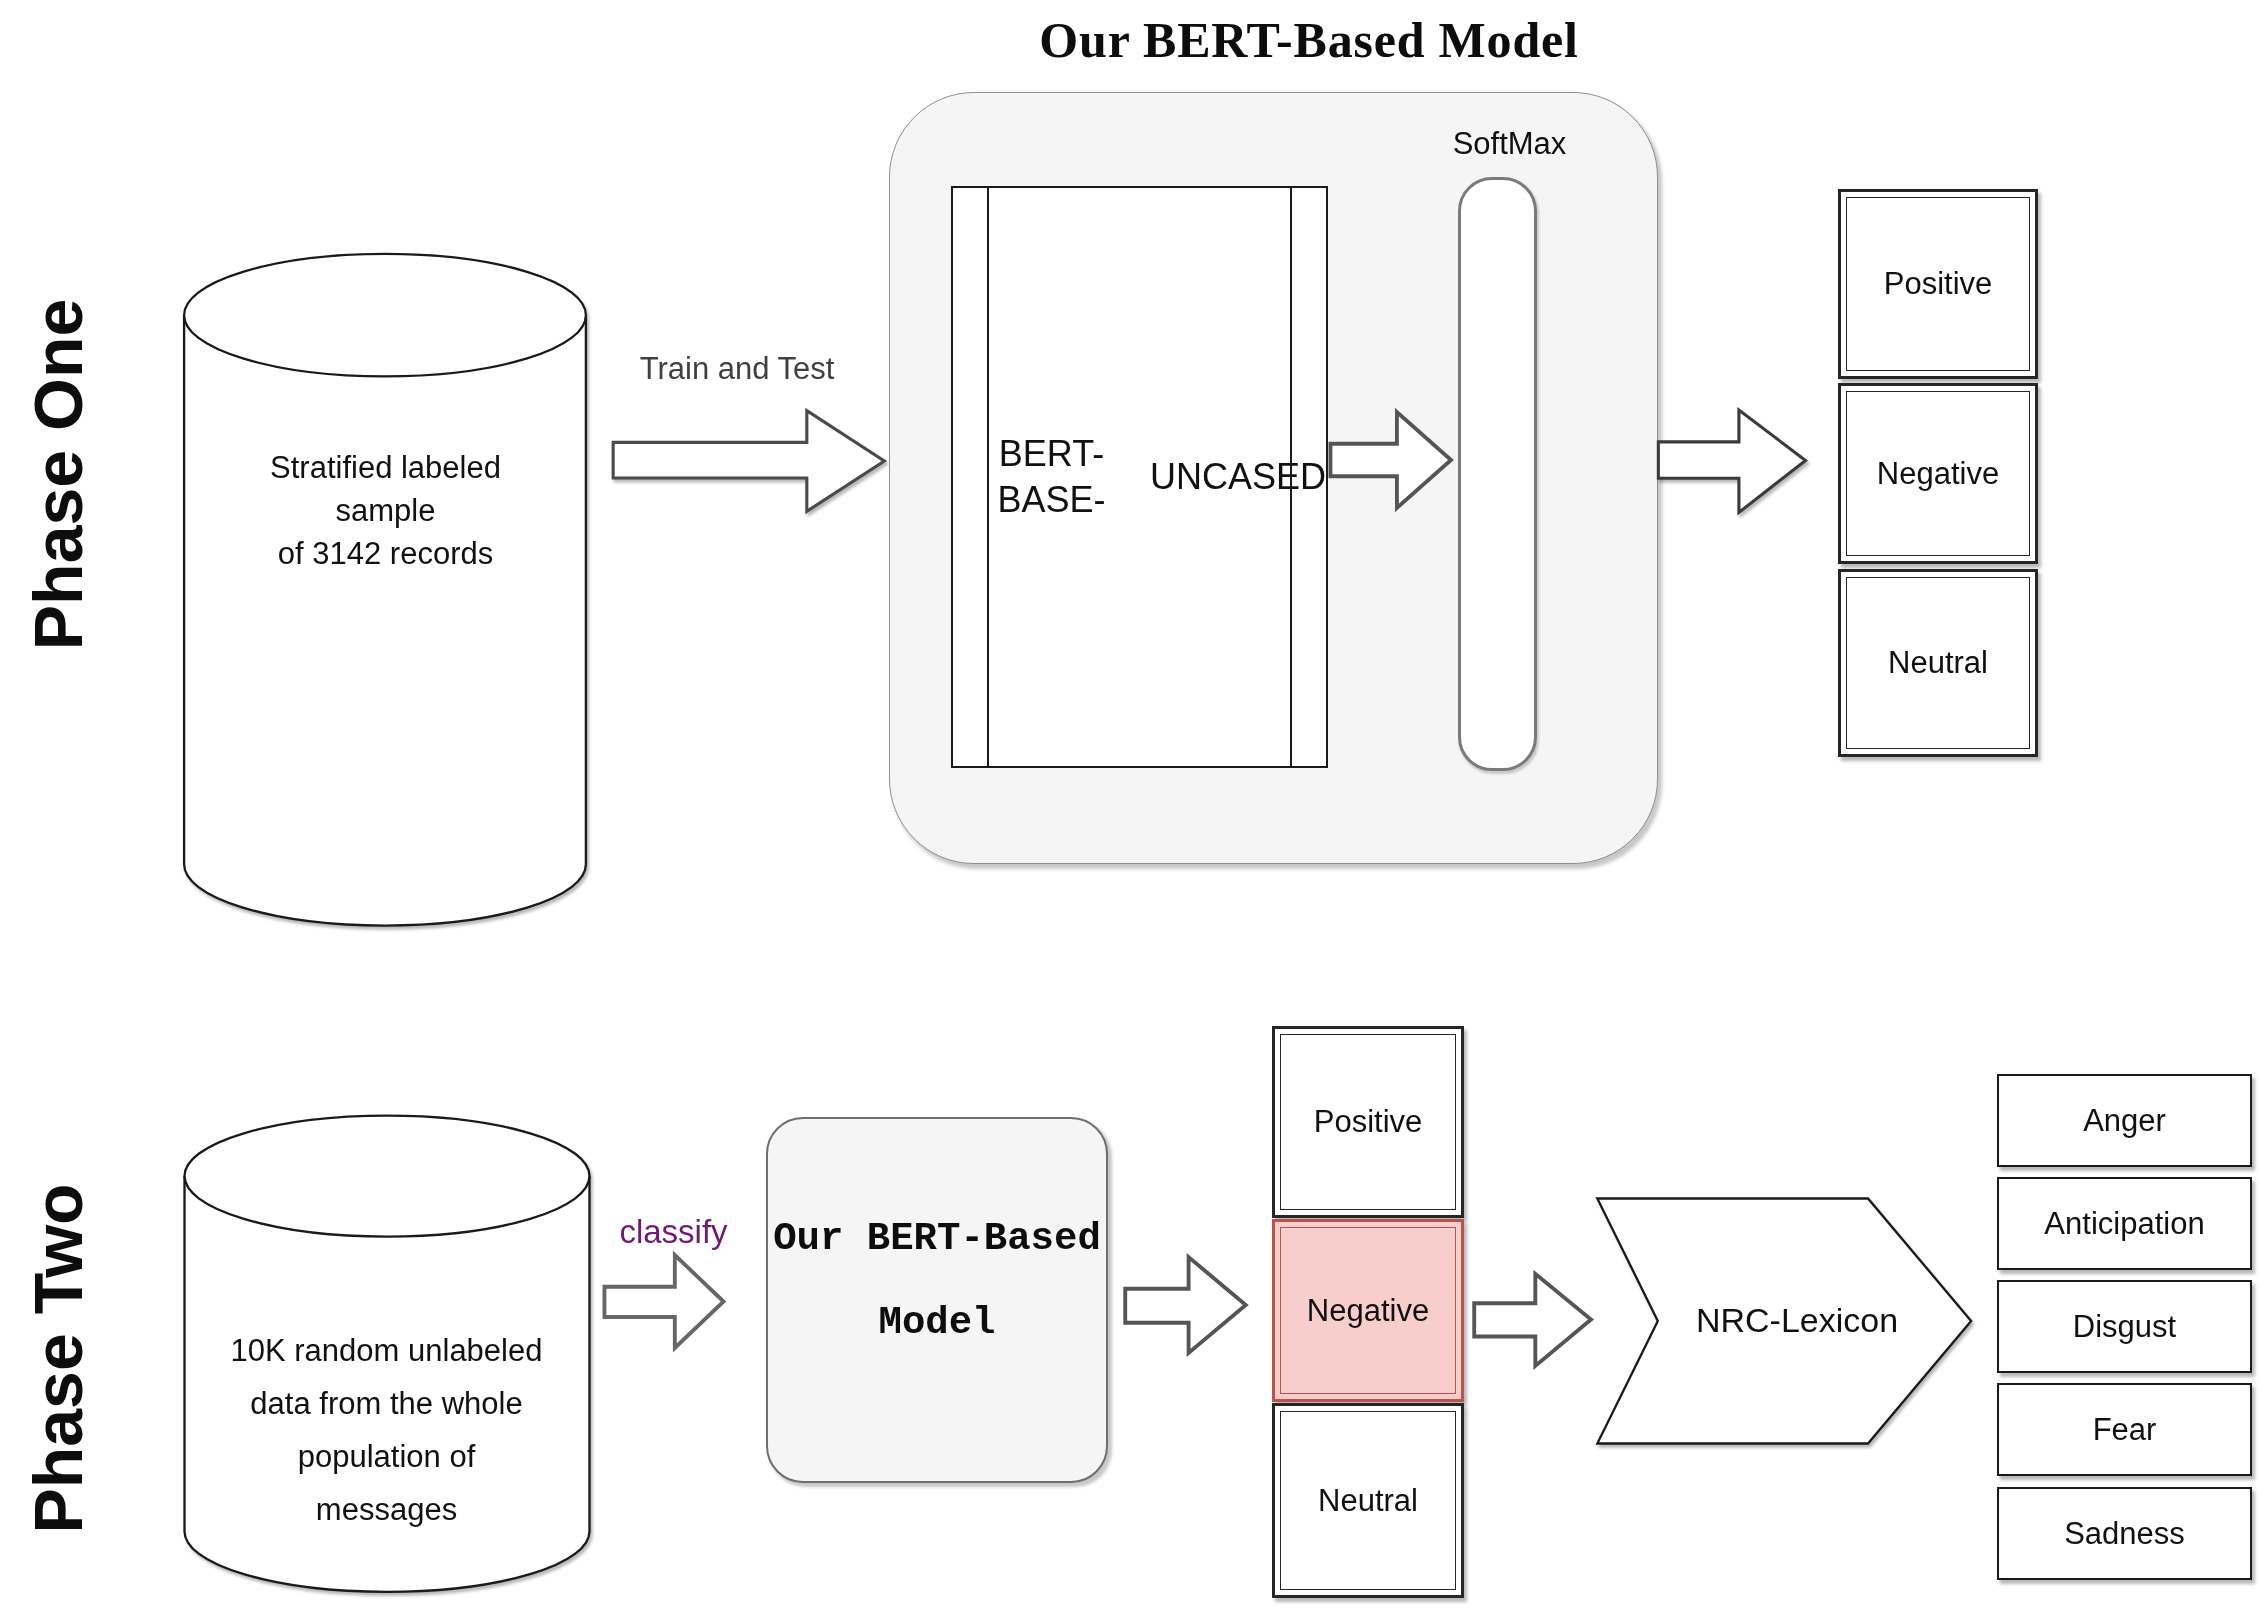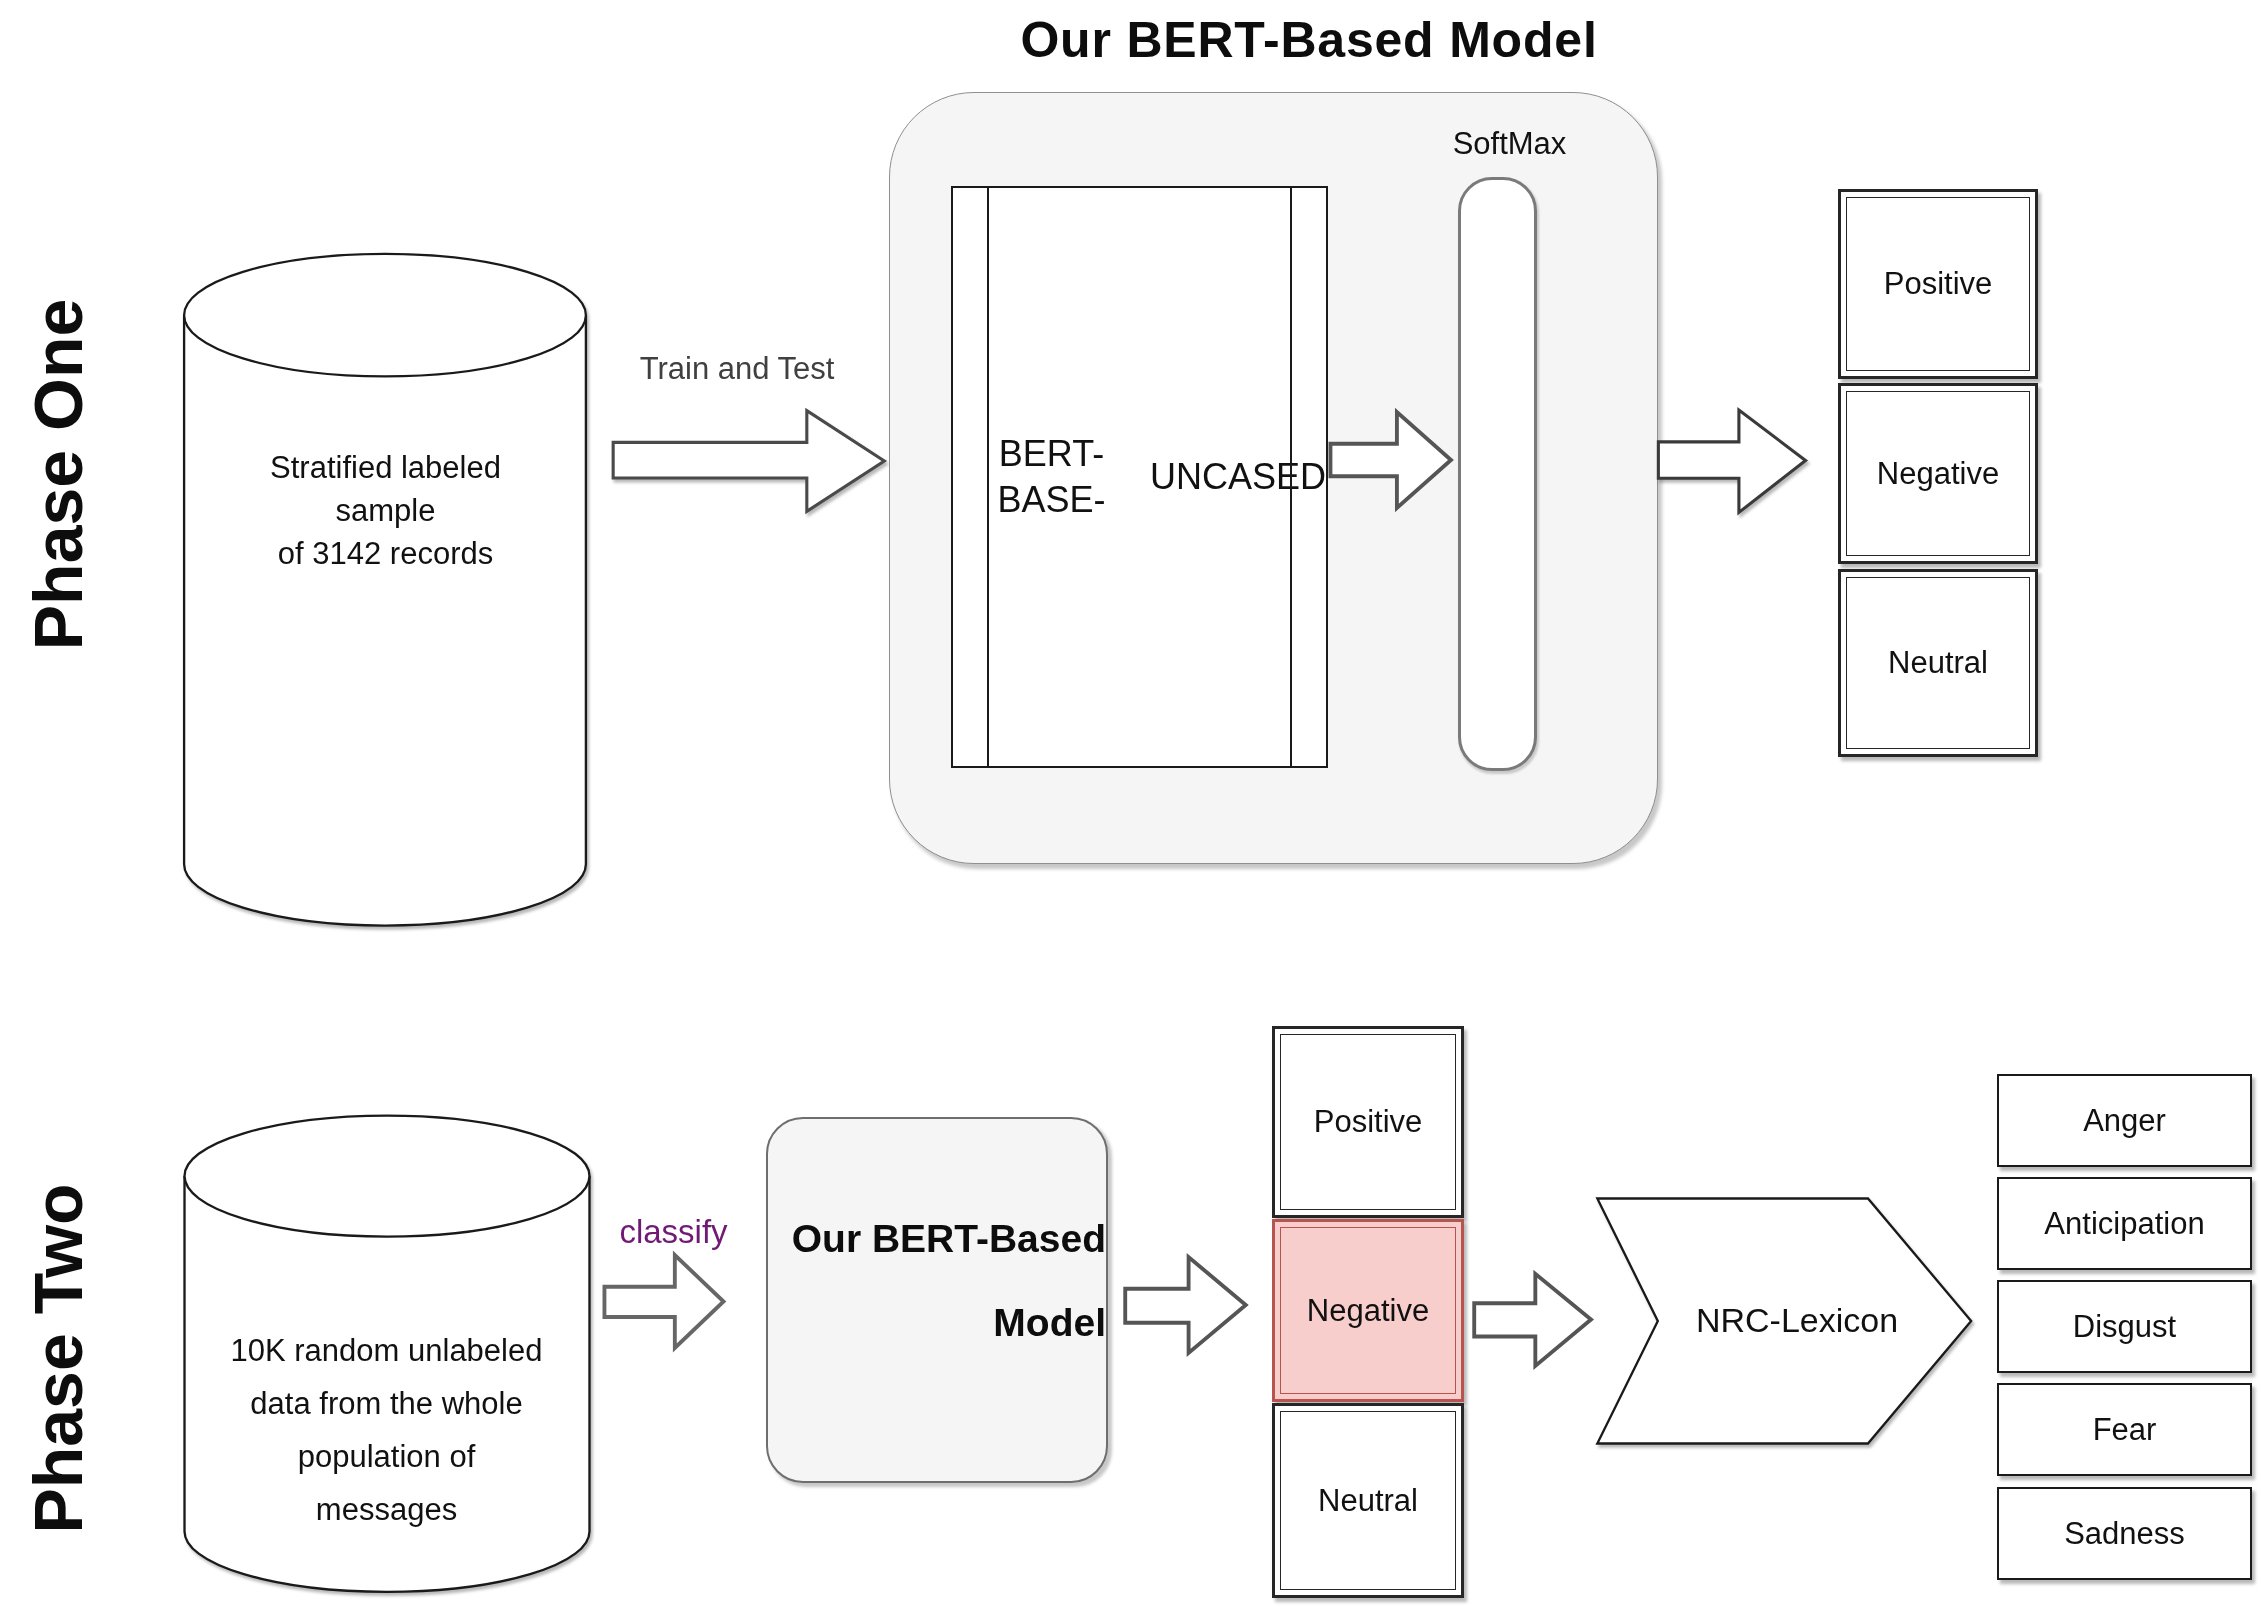--- a/index.html
+++ b/index.html
@@ -6,21 +6,21 @@
   #canvas {
     position:relative; width:2261px; height:1618px; background:#ffffff;
     font-family:"Liberation Sans", sans-serif; color:#111; overflow:hidden;
   }
   .abs { position:absolute; }
   .ctr { text-align:center; }
 
   
   .diagram-title {
     left:921px; top:11px; width:776px; font-size:50px; font-weight:bold;
-    letter-spacing:0.8px; color:#0d0d0d;
+    letter-spacing:0.8px; color:#0d0d0d;font-family:Liberation Serif, serif;
   }
   .phase-label {
     width:466px; height:93px; line-height:93px; font-size:68px; font-weight:800;
     transform:rotate(-90deg); transform-origin:center center; color:#0d0d0d;
   }
   #phase-one-label { left:-175px; top:428px; }
   #phase-two-label { left:-175px; top:1312px; }
   .flow-label { font-size:31px; color:#404040; }
   .small-note { font-size:33px; color:#701a75; }
 
@@ -76,22 +76,22 @@
   #p2-negative { top:1219px; height:177px; }
   #p2-neutral  { top:1403px; height:189px; }
 
   
   .model-box {
     left:766px; top:1117px; width:338px; height:362px;
     background:#f5f5f5; border:2.3px solid #6e6e6e; border-radius:37px;
     box-shadow:3.1px 3.9px 3.1px rgba(0,0,0,0.22);
   }
   .model-box .l1, .model-box .l2 {
-    position:absolute; left:0; width:100%; text-align:right;
-    font-size:39px; font-weight:bold; color:#0d0d0d;
+    position:absolute; left:0; width:100%; text-align:center;
+    font-size:39px; font-weight:bold; color:#0d0d0d;font-family:Liberation Mono, monospace;
   }
   .model-box .l1 { top:98px; }
   .model-box .l2 { top:182px; }
 
   
   .lexicon-label { left:1661px; top:1301px; width:272px; font-size:34px; }
 
   
   .emotion-box {
     position:absolute; left:1997px; width:251px; height:89px;

